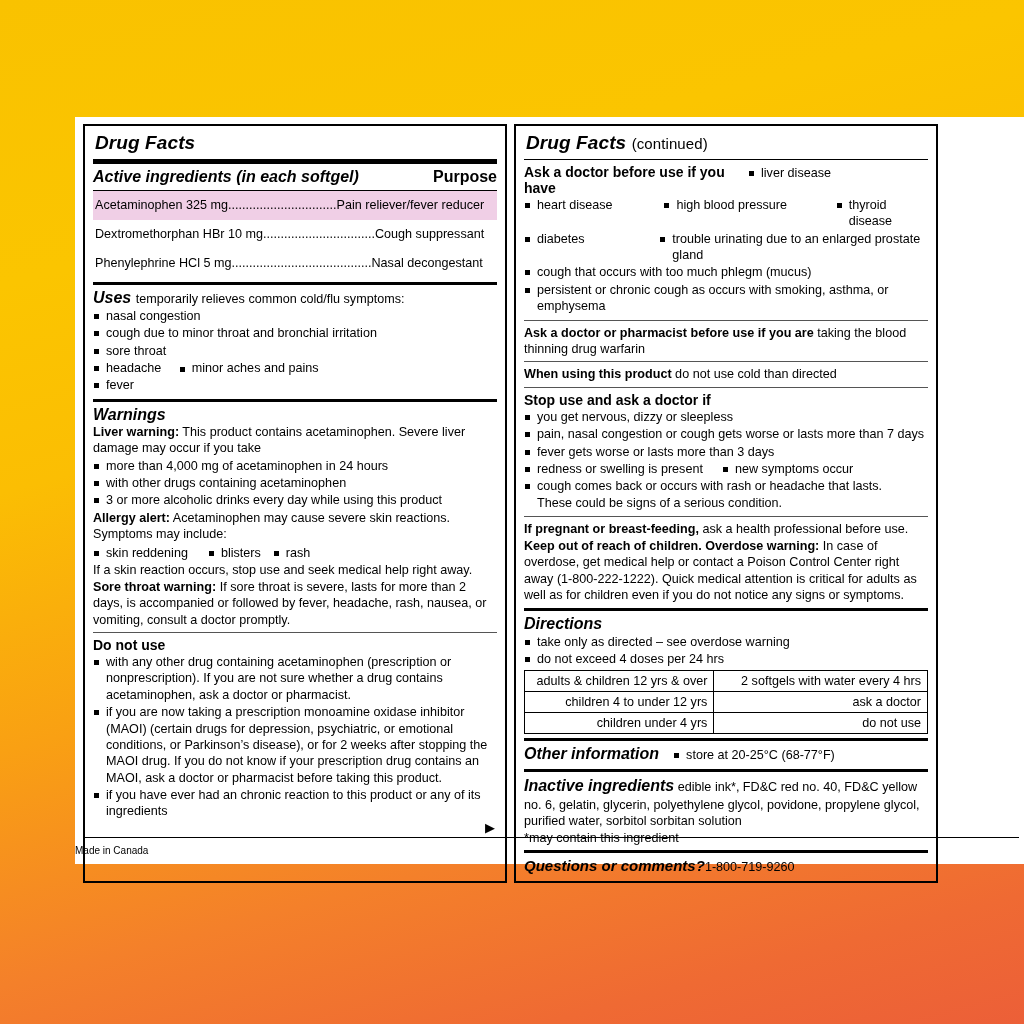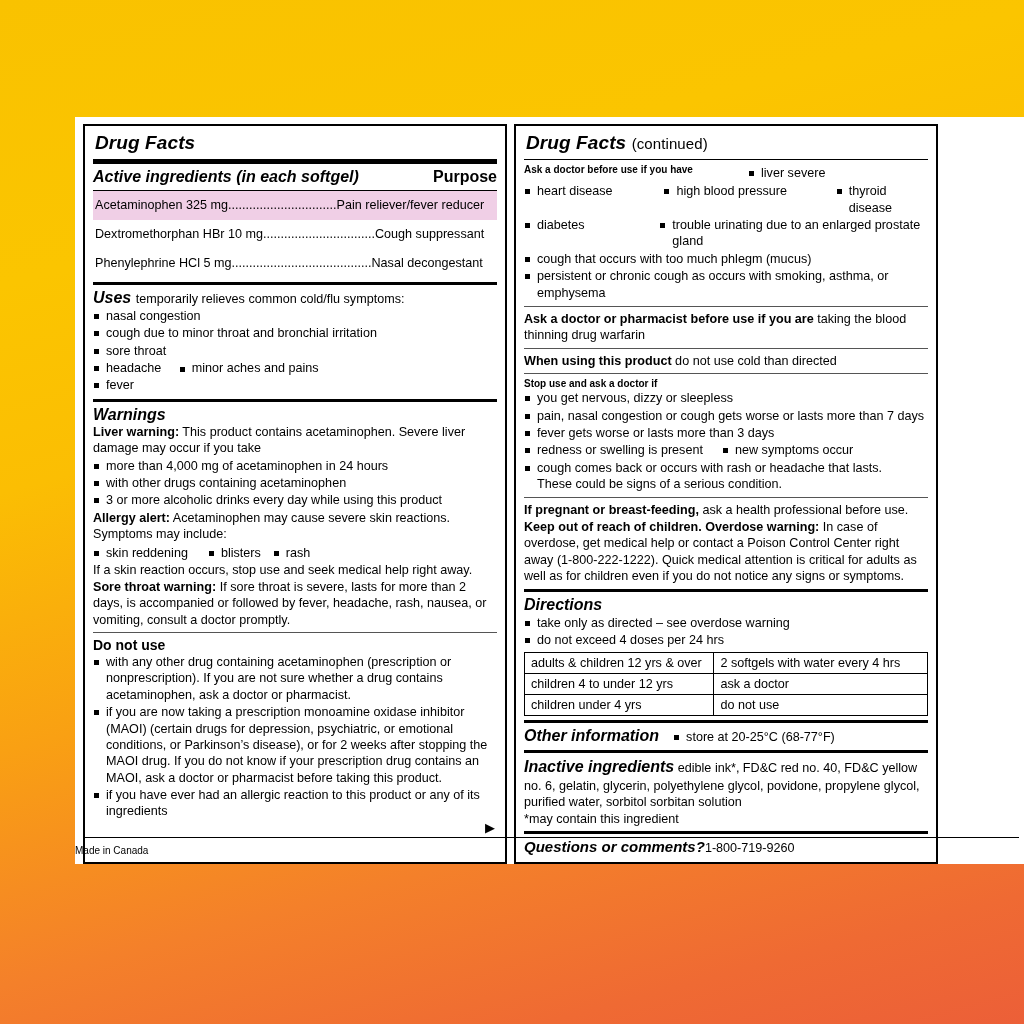--- a/index.html
+++ b/index.html
@@ -80,21 +80,21 @@
     display: flex;
     justify-content: space-between;
     align-items: baseline;
   }
   .hdr-purpose {
     font-size: 16px;
     font-style: normal;
     font-weight: bold;
   }
   .hdr-inline {
-    font-size: 10px;
+    font-size: 14px;
     font-weight: bold;
     font-style: normal;
   }
   .body {
     font-size: 12.6px;
     line-height: 1.31;
   }
   .body b { font-weight: bold; }
 
   .ai-row {
@@ -158,20 +158,21 @@
     font-size: 13px;
     line-height: 1;
     padding-right: 2px;
   }
 
   .dir-table {
     width: 100%;
     border-collapse: collapse;
     font-size: 12.6px;
     margin-top: 3px;
+    text-align: right;
   }
   .dir-table td {
     border: 1px solid #000;
     padding: 3px 6px;
   }
   .dir-table td.c1 { width: 47%; }
 
   .made {
     position: absolute;
     left: 0;
@@ -275,40 +276,40 @@
         </div>
       </div>
 
       <div class="rule-hair"></div>
 
       <div class="sec">
         <div class="hdr-inline" style="font-size:14px">Do not use</div>
         <ul class="bl">
           <li>with any other drug containing acetaminophen (prescription or nonprescription). If you are not sure whether a drug contains acetaminophen, ask a doctor or pharmacist.</li>
           <li>if you are now taking a prescription monoamine oxidase inhibitor (MAOI) (certain drugs for depression, psychiatric, or emotional conditions, or Parkinson’s disease), or for 2 weeks after stopping the MAOI drug. If you do not know if your prescription drug contains an MAOI, ask a doctor or pharmacist before taking this product.</li>
-          <li>if you have ever had an allergic reaction to this product or any of its ingredients</li>
+          <li>if you have ever had an chronic reaction to this product or any of its ingredients</li>
         </ul>
         <div class="arrow">▶</div>
       </div>
 
     </div>
 
     <div class="col col-right">
 
       <div class="title">
         <span>Drug Facts</span>
         <span class="cont">(continued)</span>
       </div>
       <div class="rule-thin"></div>
 
       <div class="sec">
         <div style="display:flex">
           <div class="hdr-inline" style="flex:1">Ask a doctor before use if you have</div>
           <ul class="bl" style="width:180px">
-            <li>liver severe</li>
+            <li>liver disease</li>
           </ul>
         </div>
         <ul class="bl">
           <li style="display:flex">
             <span style="width:135px">heart disease</span>
             <span class="inline-b" style="width:170px;margin-left:0">high blood pressure</span>
             <span class="inline-b" style="margin-left:0">thyroid disease</span>
           </li>
           <li style="display:flex">
             <span style="width:135px">diabetes</span>

